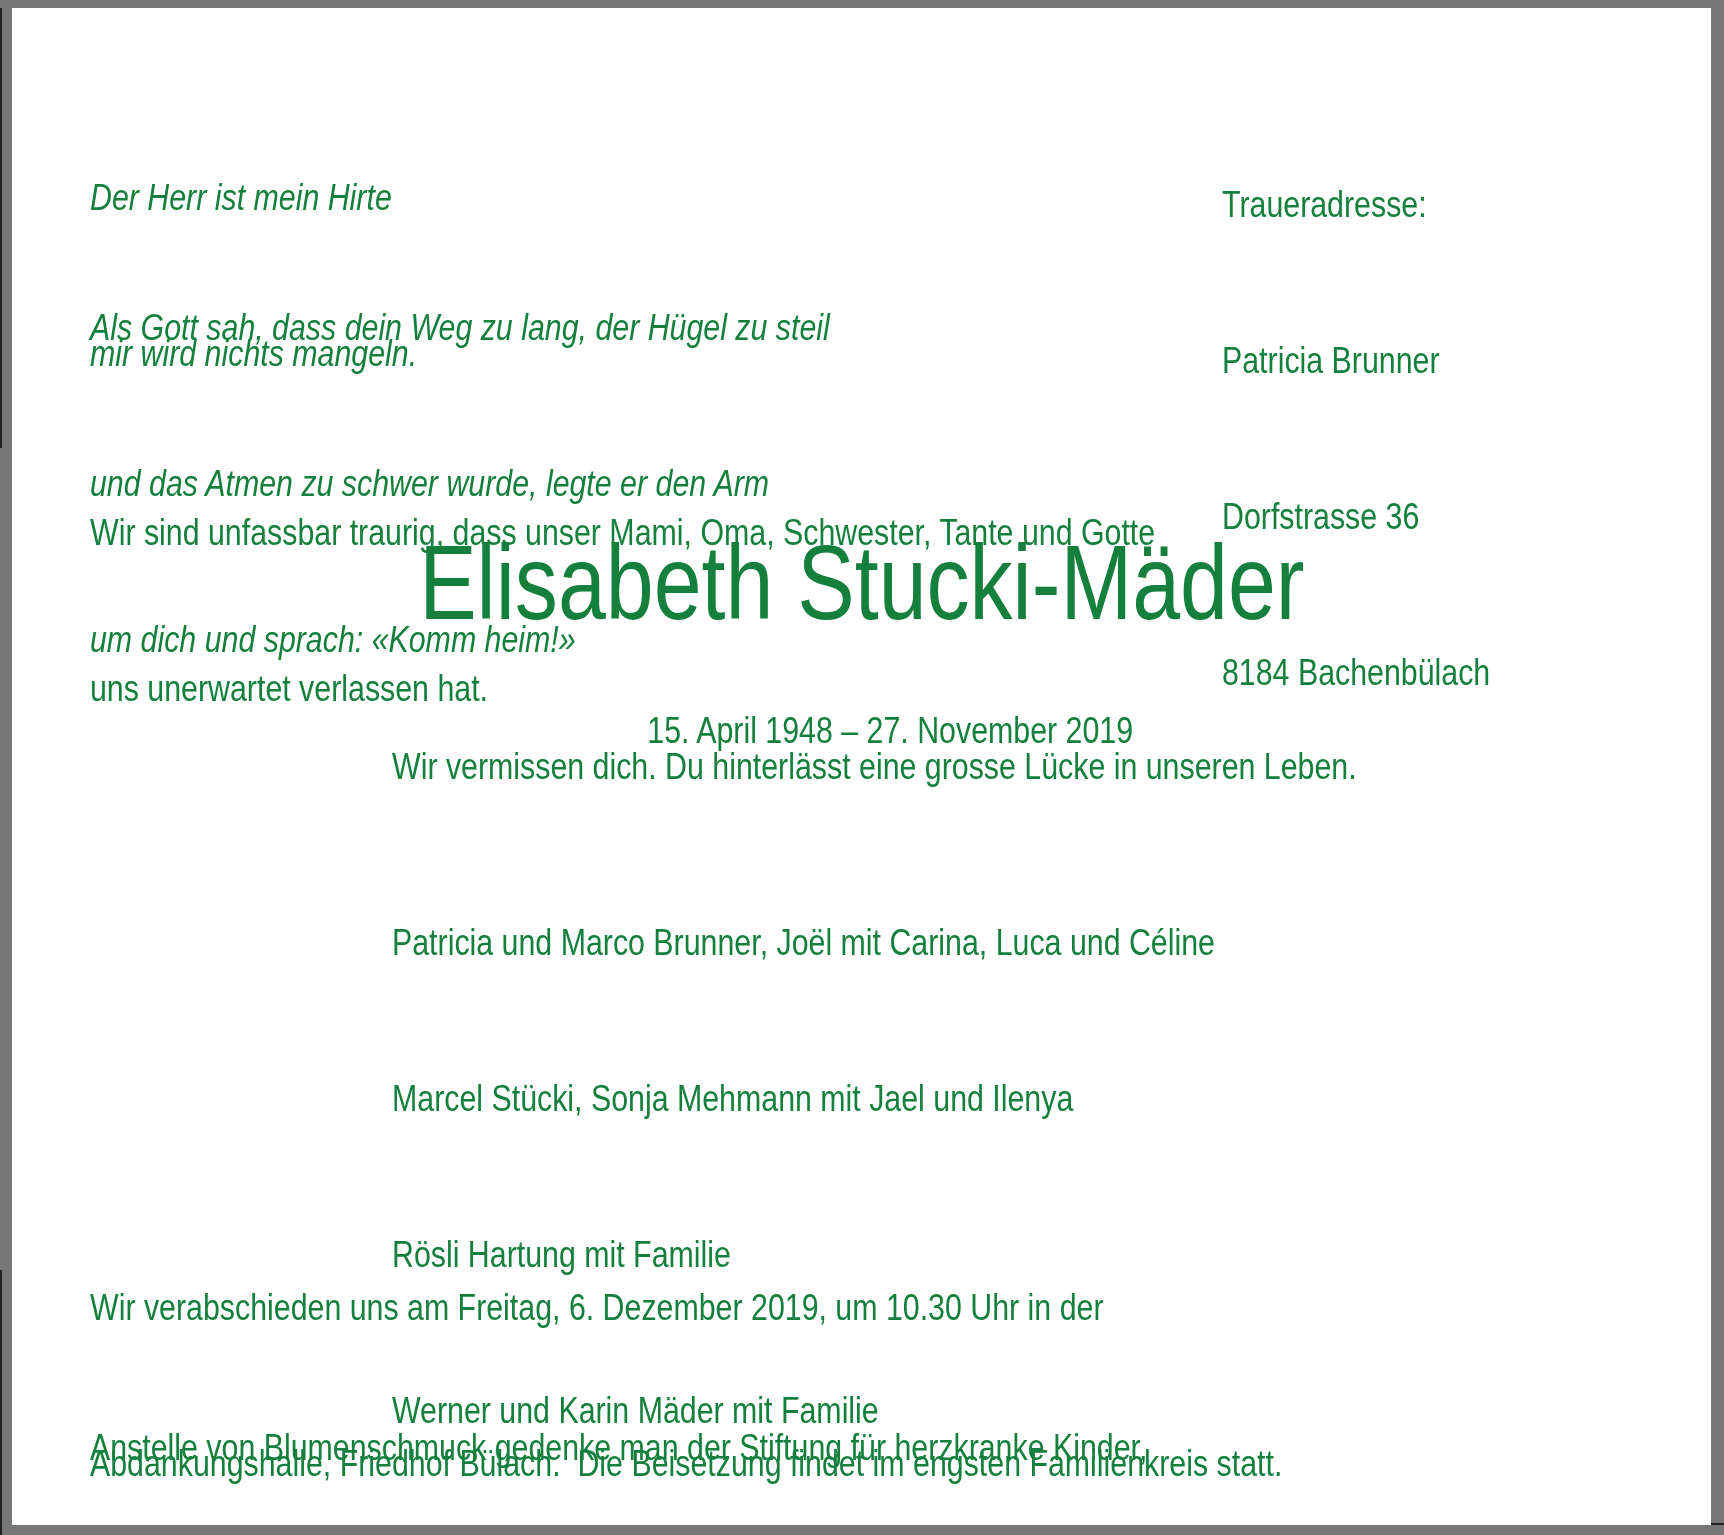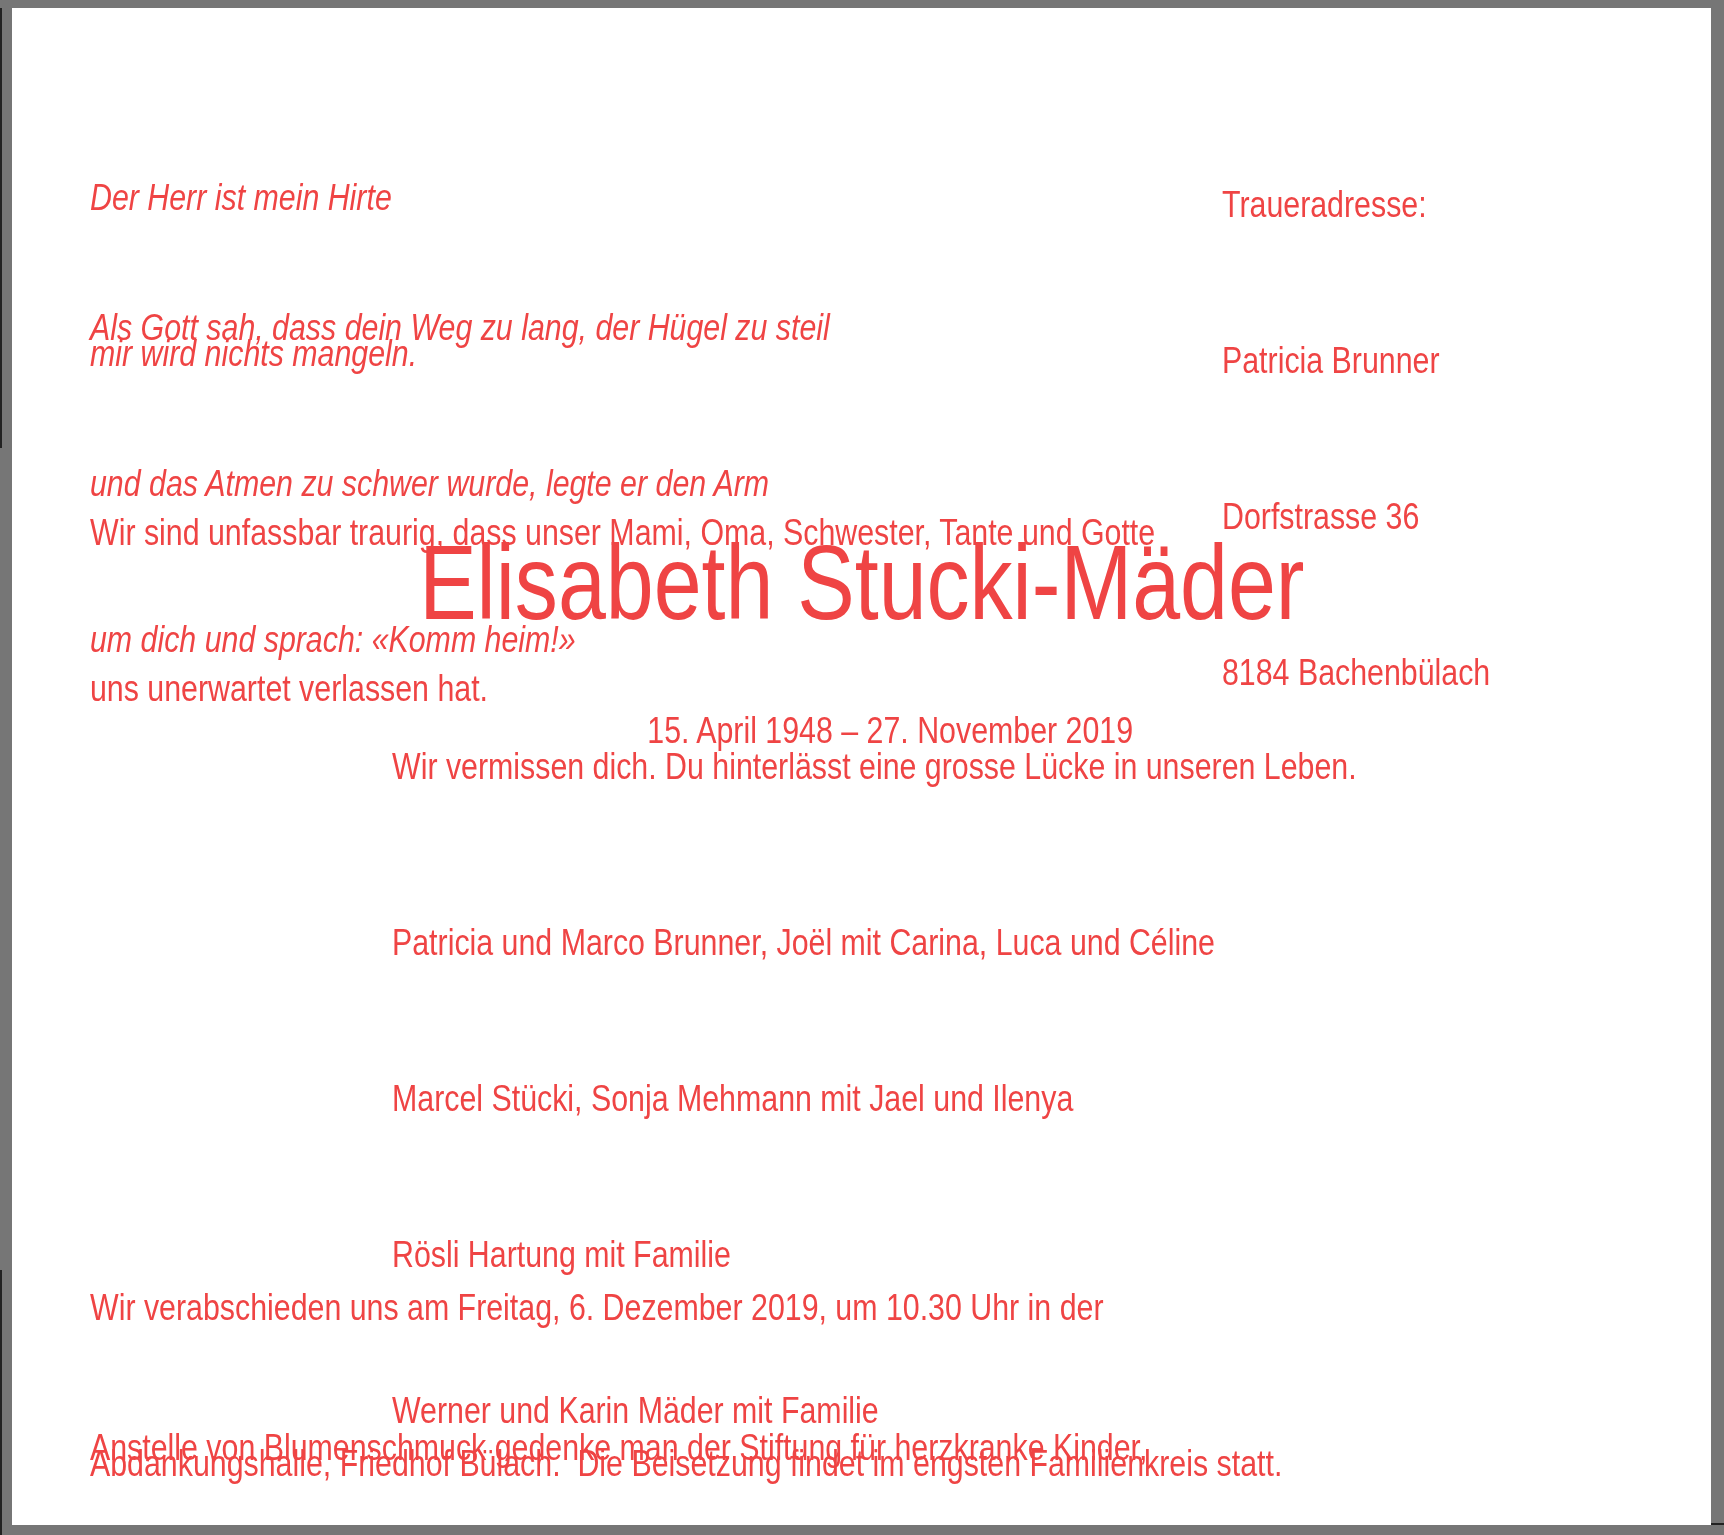--- a/index.html
+++ b/index.html
@@ -1,18 +1,18 @@
 <!DOCTYPE html>
 <html><head>
 <meta charset="utf-8">
 <style>
   html,body { margin:0; padding:0; background:#ffffff; }
   .page {
     position:relative; width:1724px; height:1535px; overflow:hidden;
-    background:#ffffff; color:#ef4444;
+    background:#ffffff; color:#15803d;
     font-family:"Liberation Sans", sans-serif;
   }
   .block { position:absolute; }
   .t { font-size:37px; line-height:52px; font-weight:300; white-space:pre; letter-spacing:0; }
   .italic { font-style:italic; }
   .cond { transform:scaleX(0.82); transform-origin:0 0; }
   .center { left:0; width:100%; text-align:center; }
   .center .inner { display:inline-block; transform:scaleX(0.82); transform-origin:50% 0; white-space:pre; }
   .name-line { font-size:105px; line-height:112px; font-weight:300; }
   .frame { position:absolute; background:#767676; }

